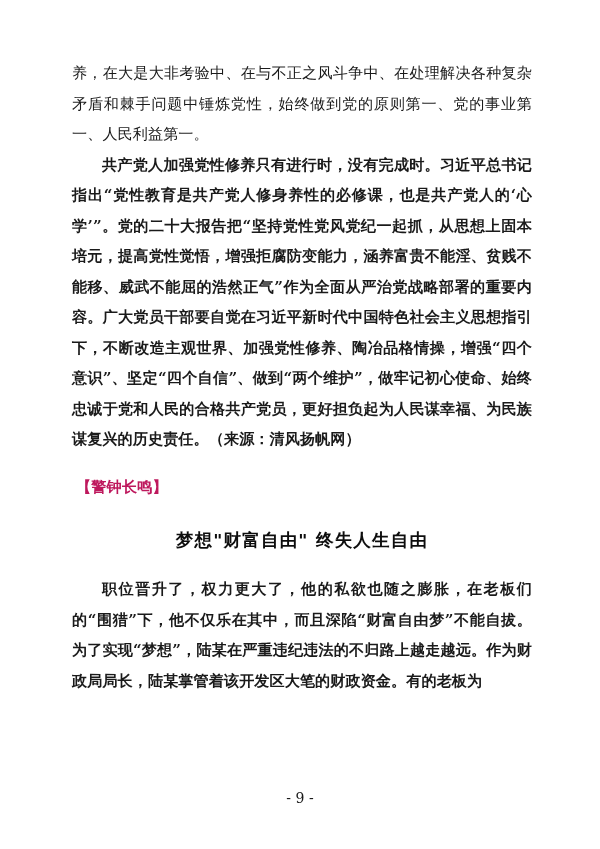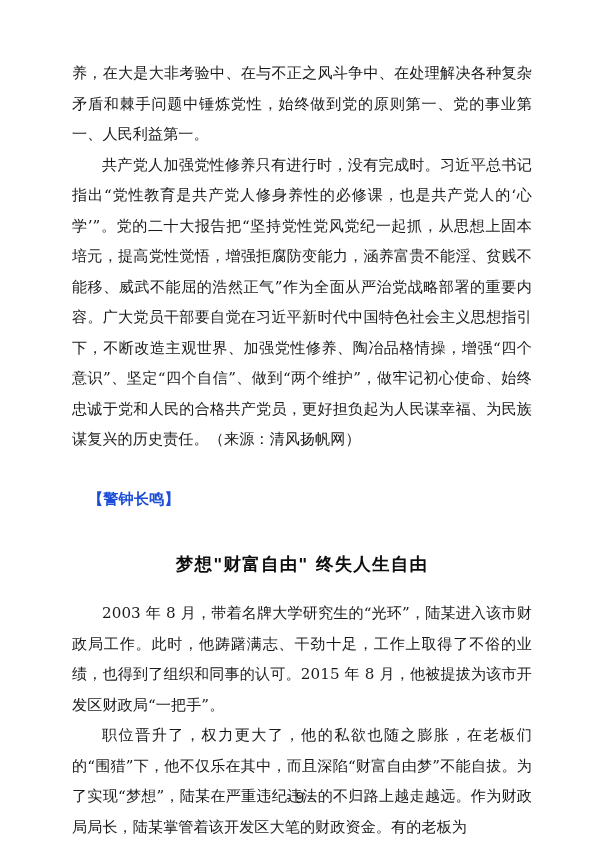--- a/index.html
+++ b/index.html
@@ -29,27 +29,28 @@
     margin: 0;
     font-size: 15.1px;
     line-height: 30.5px;
     text-align: justify;
     text-justify: inter-ideograph;
     color: #1a1a1a;
     letter-spacing: 0.1px;
   }
   p.indent2 {
     text-indent: 30px;
+    font-weight: bold;
   }
   .section-tag {
-    margin: 16px;
+    margin: 4px;
     font-size: 15.1px;
     line-height: 30.5px;
     font-weight: bold;
-    color: #1d4ed8;
+    color: #be185d;
     letter-spacing: 0.2px;
   }
   .spacer-sm { height: 13px; }
   .spacer-md { height: 18px; }
   h2.article-title {
     margin: 0;
     font-size: 17.5px;
     line-height: 32px;
     font-weight: bold;
     text-align: center;
@@ -81,20 +82,19 @@
 
     <p class="section-tag">【警钟长鸣】</p>
 
     <div class="spacer-md"></div>
 
     <h2 class="article-title">梦想"财富自由" 终失人生自由</h2>
 
     <div class="spacer-md"></div>
 
 
-    <p class="body-par indent2">2003 年 8 月，带着名牌大学研究生的“光环”，陆某进入该市财政局工作。此时，他踌躇满志、干劲十足，工作上取得了不俗的业绩，也得到了组织和同事的认可。2015 年 8 月，他被提拔为该市开发区财政局“一把手”。</p>
 
     <p class="body-par indent2">职位晋升了，权力更大了，他的私欲也随之膨胀，在老板们的“围猎”下，他不仅乐在其中，而且深陷“财富自由梦”不能自拔。为了实现“梦想”，陆某在严重违纪违法的不归路上越走越远。作为财政局局长，陆某掌管着该开发区大笔的财政资金。有的老板为</p>
 
   </div>
 
   <div class="footer">- 9 -</div>
 </div>
 
 </body></html>

